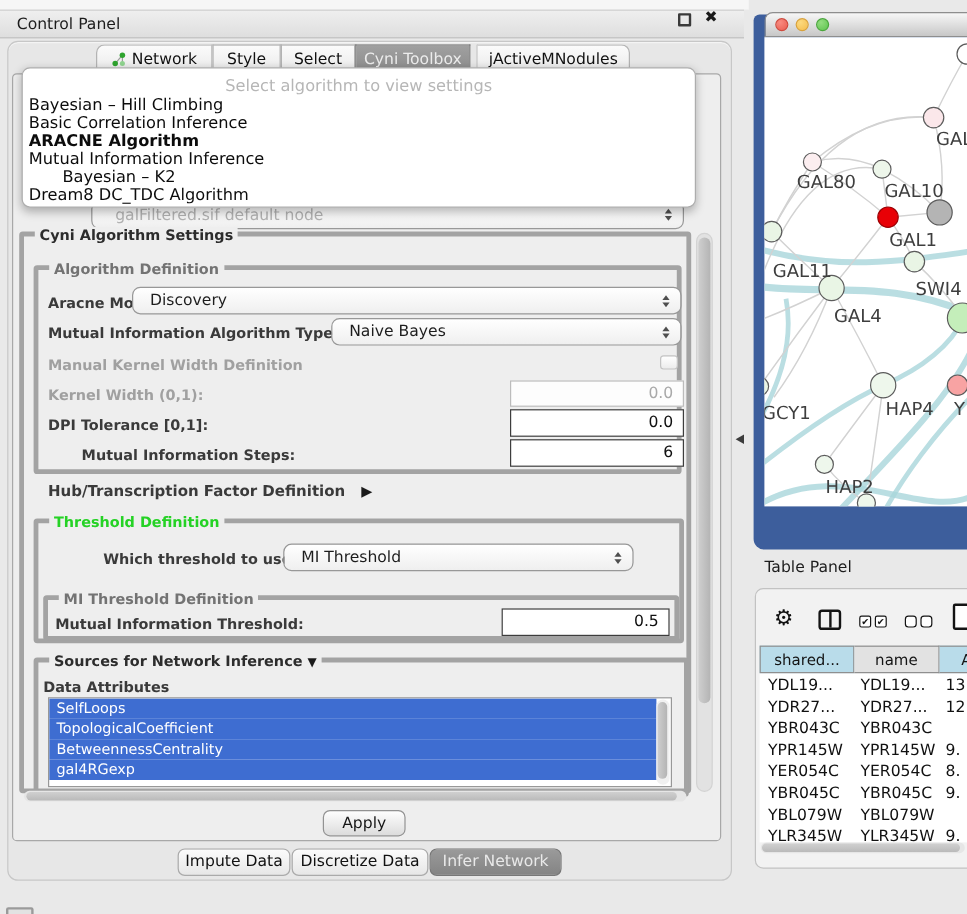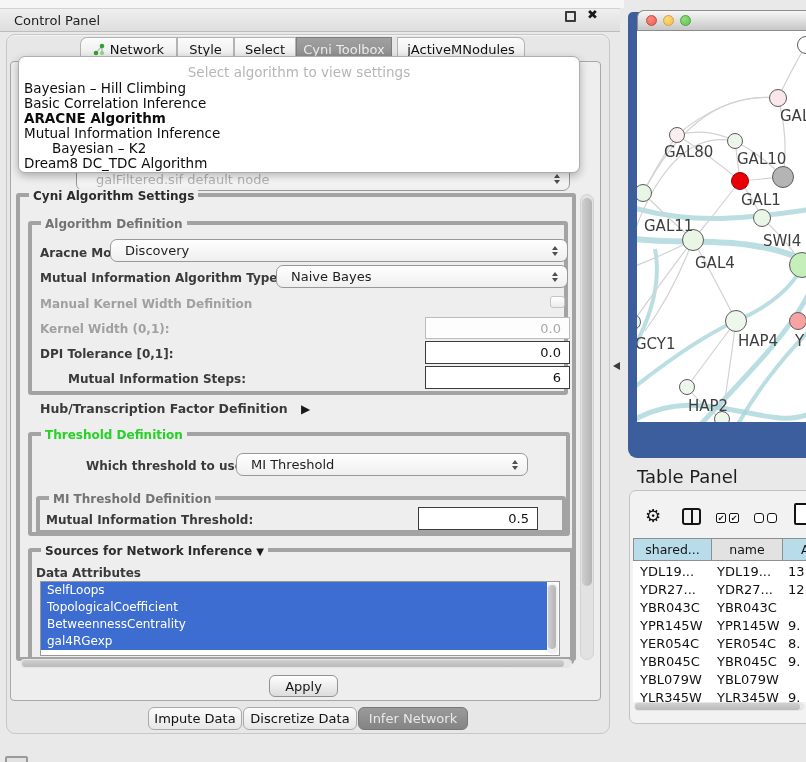--- a/index.html
+++ b/index.html
@@ -104,21 +104,21 @@
   left:637px; top:10px; width:169px; height:21px;
   background:linear-gradient(#f7f7f7,#c7c7c7);
   border:1px solid #8e8e8e; border-right:none; border-top-left-radius:7px;
   display:flex; align-items:center; gap:6px; padding-left:8px;
 }
 .light { width:11px; height:11px; border-radius:50%; }
 .net-canvas { left:637px; top:31px; width:169px; height:391px; background:#ffffff; overflow:hidden; }
 .node { position:absolute; border-radius:50%; border:1px solid #5c5c5c; }
 .nlabel { position:absolute; font-size:15px; color:#3e3e3e; white-space:nowrap; }
 
-.tp-title { left:637px; top:466px; font-size:18px; color:#1d1d1d; }
+.tp-title { left:637px; top:466px; font-size:13px; color:#1d1d1d; }
 .tp-box { left:629px; top:490px; width:190px; height:234px; background:#f2f2f2; border:1px solid #c2c2c2; border-radius:7px; }
 .hdr { position:absolute; top:538px; height:23px; border:1px solid #8f8f8f; border-left:none; display:flex; align-items:center; justify-content:center; font-size:12.5px; color:#141414; overflow:hidden; }
 .hdr.blue { background:#b9dcea; }
 .hdr.gray { background:#e2e2e2; }
 .cell { position:absolute; font-size:13px; color:#111; white-space:nowrap; overflow:hidden; }
 .tbl-white { left:633px; top:561px; width:173px; height:141px; background:#ffffff; }
 
 .ico-col { position:absolute; width:19px; height:17px; border:2px solid #141414; border-radius:3px; }
 .ico-col:before { content:""; position:absolute; left:6.5px; top:0; width:2px; height:13px; background:#141414; }
 .cb { position:absolute; width:10px; height:10px; border:1.6px solid #141414; border-radius:2px; background:#fff; font-size:8px; line-height:9px; text-align:center; color:#141414; font-weight:bold; }
@@ -225,21 +225,21 @@
   <span>MI Threshold</span>
   <span class="spin">
       <i class="up"></i>
       <i class="dn"></i>
     </span>
 </div>
 <div class="group" style="left:36px; top:496px; width:530px; height:38px;">
   <span class="gtitle t-blue">MI Threshold Definition</span>
 </div>
 <span class="lbl" style="left:46px; top:513px;">Mutual Information Threshold:</span>
-<div class="field" style="left:418px; top:507px; width:120px; height:23px;">
+<div class="field" style="left:418px; top:507px; width:140px; height:23px;">
   <span>0.5</span>
 </div>
 
 <div class="group" style="left:28px; top:548px; width:546px; height:116px;">
   <span class="gtitle">
     <span>Sources for Network Inference</span>
     <span style="font-size:10px; color:#1a1a1a;"> ▼</span>
   </span>
 </div>
 <span class="lbl" style="left:36px; top:566px;">Data Attributes</span>

